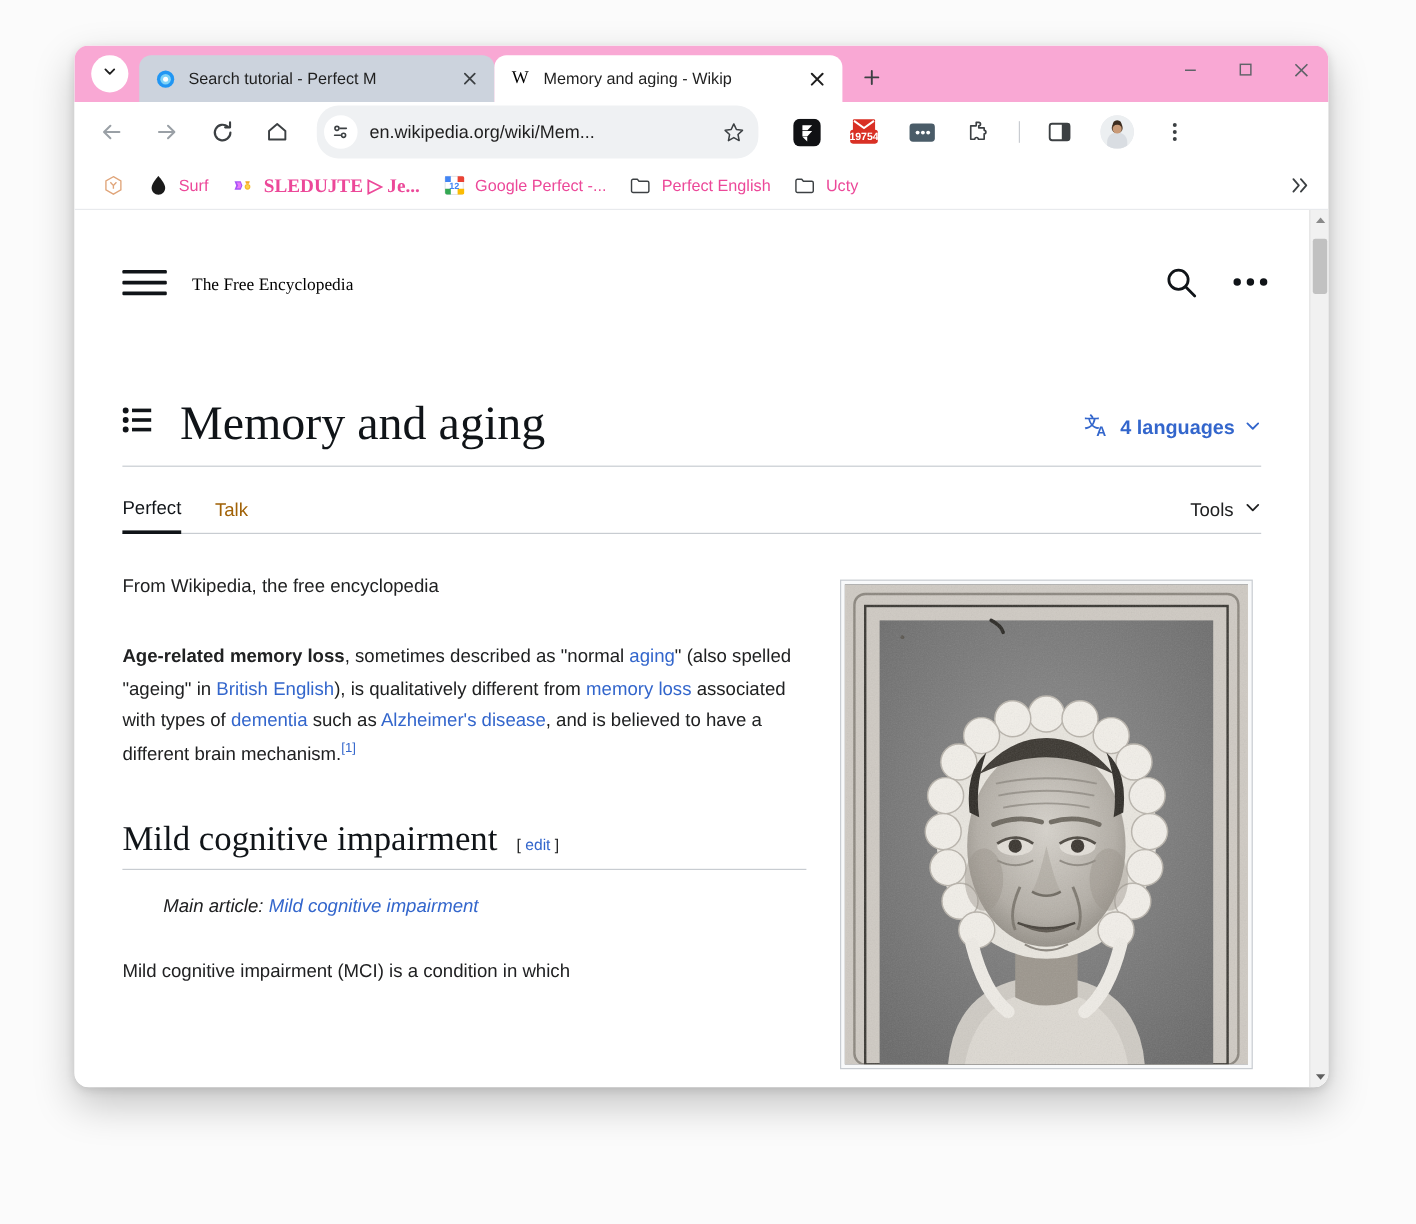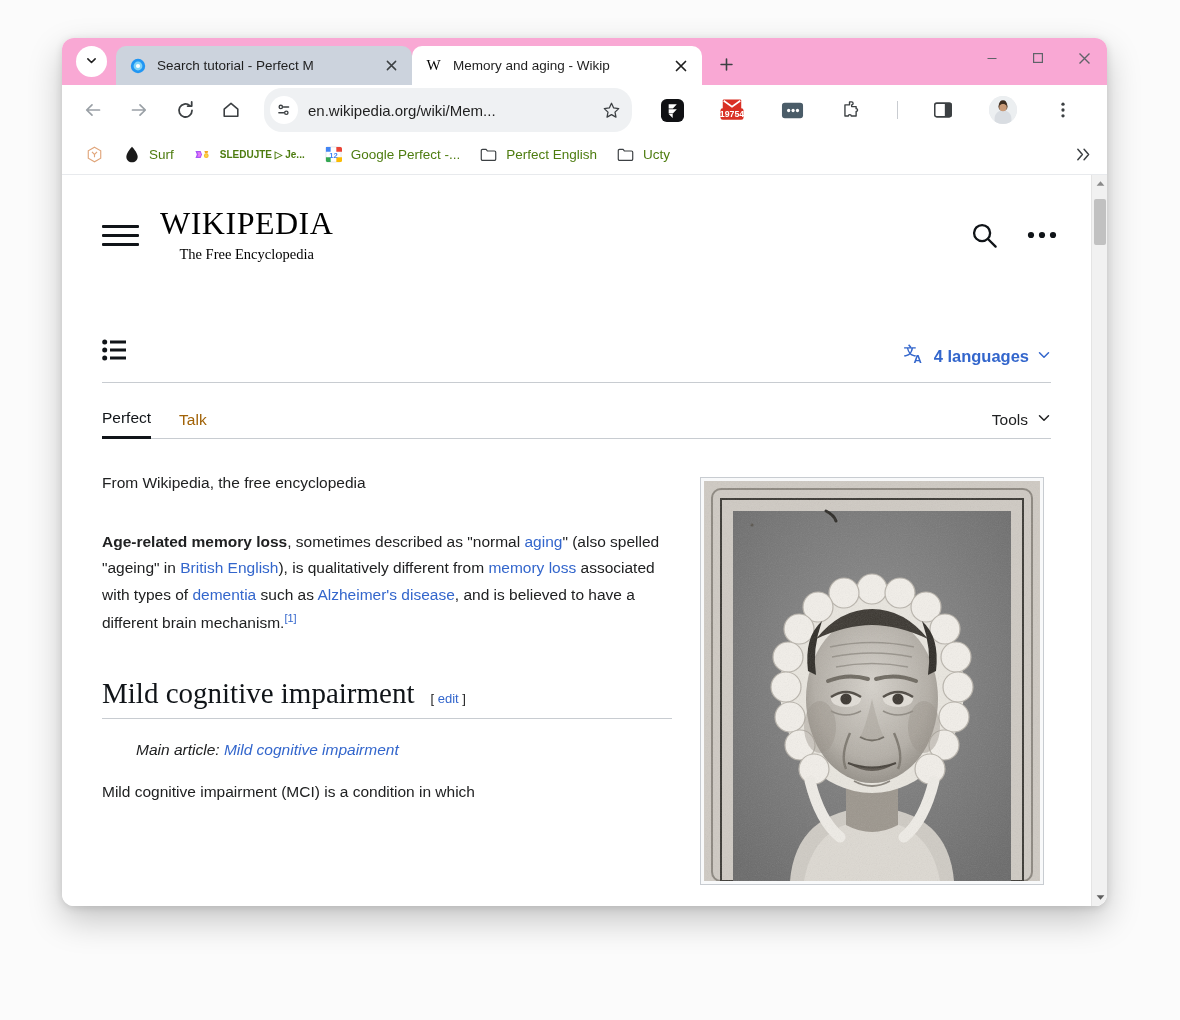--- a/index.html
+++ b/index.html
@@ -113,21 +113,21 @@
     background: #ffffff;
     display: flex; align-items: center; justify-content: center;
     flex: 0 0 28px; margin-right: 10px;
   }
   .omni-url {
     flex: 1 1 auto;
     font-size: 15px; color: #1f1f1f;
     white-space: nowrap; overflow: hidden;
   }
   .omni-star { width: 24px; height: 24px; flex: 0 0 24px; display:flex; align-items:center; justify-content:center; cursor:pointer; }
-  .ext-row { display: flex; align-items: center; gap: 16px; }
+  .ext-row { display: flex; align-items: center; gap: 4px; }
   .ext-btn {
     width: 34px; height: 34px;
     display: flex; align-items: center; justify-content: center;
     margin: 0 5px; cursor: pointer; position: relative;
   }
   .vsep { width: 1px; height: 18px; background: #c9ccd1; margin: 0 7px; }
   .avatar {
     width: 28px; height: 28px; border-radius: 50%;
     overflow: hidden; background: #e8eaed;
     position: relative; cursor: pointer;
@@ -143,21 +143,21 @@
     flex: 0 0 auto;
   }
   .bm {
     display: flex; align-items: center;
     height: 28px; padding: 0 8px;
     border-radius: 6px; cursor: pointer;
     margin-right: 4px;
     white-space: nowrap;
   }
   .bm-ico { width: 17px; height: 17px; flex:0 0 17px; display:flex; align-items:center; justify-content:center; }
-  .bm-label { font-size: 13.5px; color: #4d7c0f; margin-left: 9px; }
+  .bm-label { font-size: 13.5px; color: #ec4899; margin-left: 9px; }
   .bm-overflow { margin-left: auto; display:flex; align-items:center; justify-content:center; width:28px; height:28px; cursor:pointer; }
 
   
   .page-area { flex: 1 1 auto; display: flex; background: #fff; overflow: hidden; position: relative; }
   .page-content { flex: 1 1 auto; overflow: hidden; position: relative; }
 
   .wiki-header {
     display: flex; align-items: center;
     padding: 28px 34px 0 40px;
     height: 92px;
@@ -228,21 +228,21 @@
   }
   .sec-head {
     font-family: "Liberation Serif", serif;
     font-size: 29px; font-weight: 400; color: #101418;
   }
   .edit-link { font-size: 13px; color: #202122; margin-left: 16px; }
   .edit-link .wlink { font-size: 13px; }
 
   .main-article { font-size: 15.5px; font-style: italic; color: #202122; margin: 22px 0 0 34px; }
   .main-article .wlink { font-style: italic; }
-  .sec-para { font-size: 15.5px; color: #202122; line-height: 1.72; margin-top: 20px; }
+  .sec-para { font-size: 15.5px; color: #202122; line-height: 1.72; margin-top: 32px; }
 
   .fig-col { margin-left: 28px; flex: 0 0 auto; padding-top: 6px; }
   .figure {
     width: 344px;
     border: 1px solid #c8ccd1;
     background: #f8f9fa;
     padding: 3px;
   }
   .photo {
     width: 336px; height: 400px;
@@ -455,21 +455,21 @@
     <div class="bm">
       <span class="bm-ico">
         <svg width="34" height="17" viewBox="0 0 36 18">
           <path d="M3 1.5 L14 1.5 L17 9 L14 16.5 L3 16.5 L6 9 Z" fill="#a855f7"></path>
           <path d="M7 4 L13 4 L15 9 L13 14 L7 14 L9.5 9 Z" fill="#e879f9"></path>
           <path d="M22 1.5 h8 l-1.4 4.6 h-5.2 z" fill="#f6a623"></path>
           <circle cx="26" cy="11.5" r="5" fill="#f7b928"></circle>
           <circle cx="26" cy="11.5" r="3" fill="#fcd34d"></circle>
         </svg>
       </span>
-      <span class="bm-label" style="font-family:Liberation Sans, sans-serif;font-weight:bold;font-size:10px;">SLEDUJTE ▷ Je...</span>
+      <span class="bm-label" style="font-family:Liberation Serif, serif;font-weight:bold;font-size:16px;">SLEDUJTE ▷ Je...</span>
     </div>
     <div class="bm">
       <span class="bm-ico">
         <svg width="17" height="17" viewBox="0 0 18 18">
           <rect x="1" y="1" width="16" height="16" rx="1.6" fill="#ffffff" stroke="#dadce0" stroke-width="0.7"></rect>
           <path d="M1 1 h5 v5 h-5 z" fill="#4285f4"></path>
           <path d="M12 1 h4.4 a1.6 1.6 0 0 1 1.6 1.6 V6 h-6 z" fill="#ea4335"></path>
           <path d="M1 12 h5 v5 h-3.4 a1.6 1.6 0 0 1 -1.6 -1.6 z" fill="#34a853"></path>
           <path d="M12 12 h6 v3.4 a1.6 1.6 0 0 1 -1.6 1.6 H12 z" fill="#fbbc04"></path>
           <text x="9" y="12.4" font-family="Liberation Sans, sans-serif" font-size="8" font-weight="bold" fill="#4285f4" text-anchor="middle">12</text>
@@ -503,21 +503,20 @@
   <div class="page-area">
     <div class="page-content">
 
       <div class="wiki-header">
         <div class="hamburger">
           <i></i>
             <i></i>
             <i></i>
         </div>
         <div class="wordmark">
-          <div class="wordmark-main">WIKIPEDIA</div>
           <div class="wordmark-sub">The Free Encyclopedia</div>
         </div>
         <div class="hdr-actions">
           <span class="hdr-ico">
             <svg width="29" height="29" viewBox="0 0 30 30">
               <circle cx="12.5" cy="12.5" r="8.3" fill="none" stroke="#101418" stroke-width="2.4"></circle>
               <path d="M18.6 18.6 L26.5 26.5" stroke="#101418" stroke-width="2.4" stroke-linecap="round"></path>
             </svg>
           </span>
           <span class="hdr-ico">
@@ -536,20 +535,21 @@
           <span class="toc-icon">
             <svg width="26" height="22" viewBox="0 0 26 22">
               <circle cx="2.7" cy="3" r="2.5" fill="#101418"></circle>
                 <rect x="8" y="1.5" width="16" height="3" fill="#101418"></rect>
               <circle cx="2.7" cy="11" r="2.5" fill="#101418"></circle>
                 <rect x="8" y="9.5" width="16" height="3" fill="#101418"></rect>
               <circle cx="2.7" cy="19" r="2.5" fill="#101418"></circle>
                 <rect x="8" y="17.5" width="16" height="3" fill="#101418"></rect>
             </svg>
           </span>
+          <h1 class="article-title">Memory and aging</h1>
           <span class="lang-btn">
             <span>
               <svg width="23" height="23" viewBox="0 0 24 24">
                 <text x="1" y="13" font-family="Liberation Sans, sans-serif" font-size="13" font-weight="bold" fill="#3366cc">文</text>
                 <text x="11" y="21" font-family="Liberation Sans, sans-serif" font-size="12" font-weight="bold" fill="#3366cc">A</text>
               </svg>
             </span>
             <span>4 languages</span>
             <span>
               <svg width="14" height="14" viewBox="0 0 14 14">

